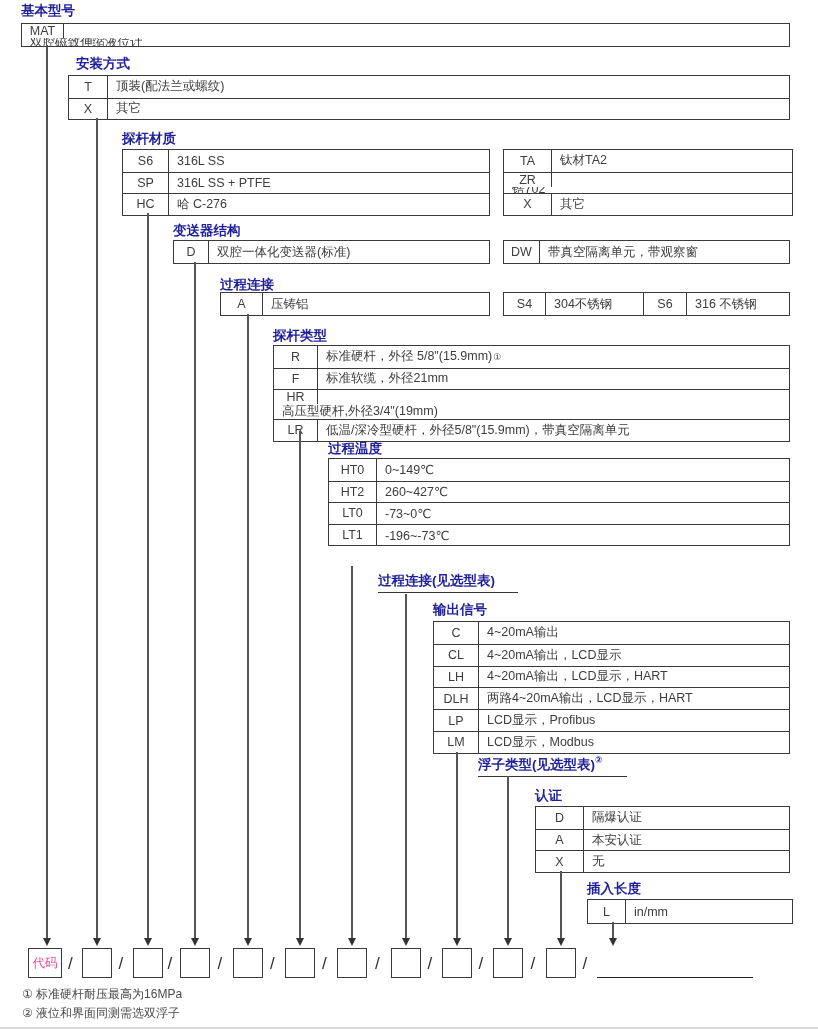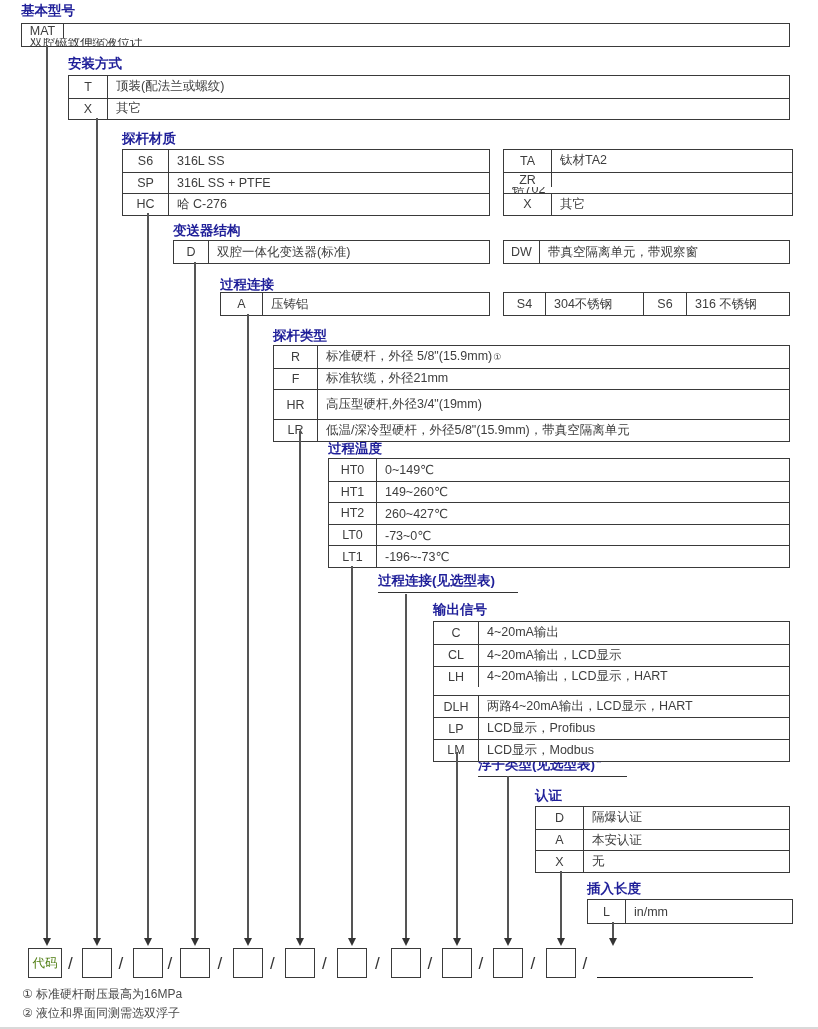--- a/index.html
+++ b/index.html
@@ -18,33 +18,33 @@
   .cell{display:flex;align-items:center;box-sizing:border-box;
     font-size:12.5px;color:var(--text,#3d3d3d);white-space:nowrap;overflow:hidden;}
   .cell-key{justify-content:center;border-right:1.4px solid var(--border,#3a3a3a);flex:none;}
   .cell-desc{padding:0 8px;flex:1;}
   .cell-desc sup{font-size:9px;margin-left:1px;}
   .connector{position:absolute;width:1.4px;background:#555;}
   .arrow-head{position:absolute;width:0;height:0;
     border-left:4.5px solid transparent;border-right:4.5px solid transparent;
     border-top:8px solid #333;}
   .code-box{position:absolute;border:1.6px solid var(--border,#3a3a3a);height:30px;box-sizing:border-box;
-    display:flex;align-items:center;justify-content:center;font-size:12.5px;color:#4d7c0f;background:#fff;}
+    display:flex;align-items:center;justify-content:center;font-size:12.5px;color:#ec4899;background:#fff;}
   .slash{position:absolute;font-size:17px;color:#333;line-height:30px;}
   .blank-line{position:absolute;border-bottom:1.6px solid #222;}
   .footnote{position:absolute;font-size:12px;color:#4a4a4a;white-space:nowrap;}
   .page-edge{position:absolute;left:0;width:818px;height:1.5px;background:#d9d9d9;}
 </style>
 </head>
 <body>
 
 <div id="diagram">
 
   <div class="sec-title" style="left: 21px; top: 3px;"><span>基本型号</span></div>
-  <div class="sec-title" style="left: 68px; top: 56px;"><span>安装方式</span></div>
+  <div class="sec-title" style="left: 76px; top: 56px;"><span>安装方式</span></div>
   <div class="sec-title" style="left: 122px; top: 131px;"><span>探杆材质</span></div>
   <div class="sec-title" style="left: 173px; top: 223px;"><span>变送器结构</span></div>
   <div class="sec-title" style="left: 220px; top: 277px;"><span>过程连接</span></div>
   <div class="sec-title" style="left: 273px; top: 328px;"><span>探杆类型</span></div>
   <div class="sec-title" style="left: 328px; top: 441px;"><span>过程温度</span></div>
   <div class="sec-title underlined" style="left: 378px; top: 573px; width: 140px;"><span>过程连接(见选型表)</span></div>
   <div class="sec-title" style="left: 433px; top: 602px;"><span>输出信号</span></div>
   <div class="sec-title underlined" style="left: 478px; top: 753px; width: 149px;"><span>浮子类型(见选型表)</span><sup>②</sup></div>
   <div class="sec-title" style="left: 535px; top: 788px;"><span>认证</span></div>
   <div class="sec-title" style="left: 587px; top: 881px;"><span>插入长度</span></div>
@@ -141,39 +141,35 @@
     <div class="arrow-head" style="left: 243.5px; top: 938px;"></div>
     <div class="vtable" style="left: 273px; top: 345px; width: 517px;">
       <div class="vrow" style="height: 21.5px;">
         <div class="cell cell-key" style="width: 44px;">R</div>
         <div class="cell cell-desc">标准硬杆，外径 5/8"(15.9mm)<sup>①</sup></div>
       </div>
       <div class="vrow" style="height: 21.5px;">
         <div class="cell cell-key" style="width: 44px;">F</div>
         <div class="cell cell-desc">标准软缆，外径21mm</div>
       </div>
-      <div class="vrow" style="height: 30px;">
+      <div class="vrow" style="height: 30px; flex-direction: column;">
         <div class="cell cell-key" style="width: 44px;">HR</div>
         <div class="cell cell-desc">高压型硬杆,外径3/4"(19mm)</div>
       </div>
       <div class="vrow" style="height: 21.5px;">
         <div class="cell cell-key" style="width: 44px;">LR</div>
         <div class="cell cell-desc">低温/深冷型硬杆，外径5/8"(15.9mm)，带真空隔离单元</div>
       </div>
     </div>
     <div class="connector" style="left: 299.3px; top: 431px; height: 507px;"></div>
     <div class="arrow-head" style="left: 295.5px; top: 938px;"></div>
     <div class="vtable" style="left: 328px; top: 458px; width: 462px;">
       <div class="vrow" style="height: 21.6px;">
         <div class="cell cell-key" style="width: 48px;">HT0</div>
         <div class="cell cell-desc">0~149℃</div>
-      </div>
-      <div class="vrow" style="height: 21.6px;">
-        <div class="cell cell-key" style="width: 48px;">HT1</div>
-        <div class="cell cell-desc">149~260℃</div>
       </div>
       <div class="vrow" style="height: 21.6px;">
         <div class="cell cell-key" style="width: 48px;">HT2</div>
         <div class="cell cell-desc">260~427℃</div>
       </div>
       <div class="vrow" style="height: 21.6px;">
         <div class="cell cell-key" style="width: 48px;">LT0</div>
         <div class="cell cell-desc">-73~0℃</div>
       </div>
       <div class="vrow" style="height: 21.6px;">
@@ -191,21 +187,21 @@
         <div class="cell cell-desc">4~20mA输出</div>
       </div>
       <div class="vrow" style="height: 21.8px;">
         <div class="cell cell-key" style="width: 45px;">CL</div>
         <div class="cell cell-desc">4~20mA输出，LCD显示</div>
       </div>
       <div class="vrow" style="height: 21.8px;">
         <div class="cell cell-key" style="width: 45px;">LH</div>
         <div class="cell cell-desc">4~20mA输出，LCD显示，HART</div>
       </div>
-      <div class="vrow" style="height: 21.8px; margin-top: 8px;">
+      <div class="vrow" style="height: 21.8px;">
         <div class="cell cell-key" style="width: 45px;">DLH</div>
         <div class="cell cell-desc">两路4~20mA输出，LCD显示，HART</div>
       </div>
       <div class="vrow" style="height: 21.8px;">
         <div class="cell cell-key" style="width: 45px;">LP</div>
         <div class="cell cell-desc">LCD显示，Profibus</div>
       </div>
       <div class="vrow" style="height: 21.8px;">
         <div class="cell cell-key" style="width: 45px;">LM</div>
         <div class="cell cell-desc">LCD显示，Modbus</div>

